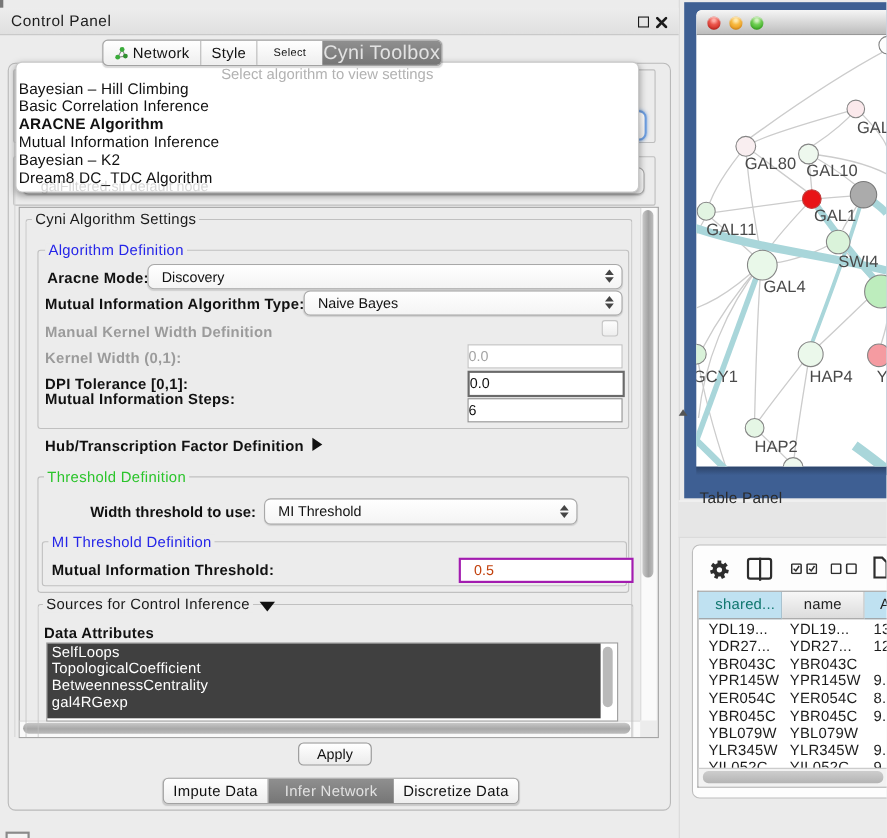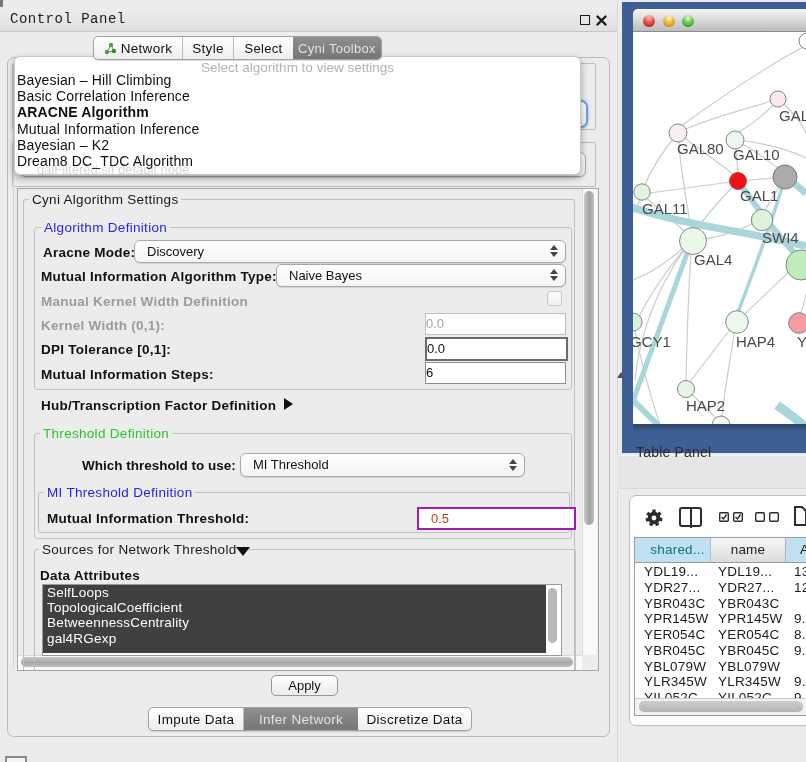--- a/index.html
+++ b/index.html
@@ -21,40 +21,40 @@
   .grp{position:absolute;border:1px solid #c0c0c0;border-radius:3px;}
   .gtitle{position:absolute;font-size:13.5px;letter-spacing:0.3px;background:#ececec;padding:0 3px;white-space:nowrap;line-height:13.5px;}
 </style>
 </head>
 <body>
 
 <div class="abs" style="left:0;top:0;width:617px;height:762px;background:#ececec;border-right:1px solid #d9d9d9;"></div>
 <div class="abs" style="left:0;top:0;width:3px;height:9px;background:#777;"></div>
 
 <div class="abs" style="left:0;top:7px;width:617px;height:24px;background:linear-gradient(#ededed,#e0e0e0);border-bottom:1px solid #c6c6c6;"></div>
-<div class="abs" style="left:10px;top:11px;font-size:14px;letter-spacing:0.5px;color:#1c1c1c;font-family:Liberation Mono, monospace;">Control Panel</div>
+<div class="abs" style="left:10px;top:11px;font-size:14px;letter-spacing:0.5px;color:#1c1c1c;">Control Panel</div>
 
 <div class="abs" style="left:580px;top:15px;width:8px;height:8px;border:1.6px solid #1a1a1a;"></div>
 <svg class="abs" style="left:596px;top:15px;" width="11" height="11" viewBox="0 0 11 11">
   <path d="M1.5 1.5 L9.5 9.5 M9.5 1.5 L1.5 9.5" stroke="#1a1a1a" stroke-width="2.4" stroke-linecap="round"></path>
 </svg>
 
 <div class="abs" style="left:7px;top:57px;width:601px;height:678px;background:#ececec;border:1px solid #b9b9b9;border-radius:7px;"></div>
 
 <div class="abs" style="left:93px;top:36px;height:22px;z-index:6;display:flex;border:1px solid #a2a2a2;border-radius:5px;overflow:hidden;background:linear-gradient(#ffffff,#eeeeee);box-shadow:0 1px 1px rgba(0,0,0,0.15);">
   <div style="width:88px;display:flex;align-items:center;justify-content:center;border-right:1px solid #b9b9b9;font-size:13.5px;letter-spacing:0.3px;color:#111;">
     <svg width="13" height="13" viewBox="0 0 13 13" style="margin-right:4px;">
       <path d="M3 10 L7 3 M7 3 L10 9 M3 10 L10 9" stroke="#888" stroke-width="1" fill="none"></path>
       <circle cx="3" cy="10" r="2.2" fill="#3aab3a"></circle>
         <circle cx="7" cy="3" r="2.2" fill="#3aab3a"></circle>
         <circle cx="10" cy="9" r="2.2" fill="#2f8f2f"></circle>
     </svg>Network</div>
   <div style="width:50px;display:flex;align-items:center;justify-content:center;border-right:1px solid #b9b9b9;font-size:13.5px;letter-spacing:0.3px;color:#111;">Style</div>
-  <div style="width:59px;display:flex;align-items:center;justify-content:center;font-size:13px;letter-spacing:0.3px;color:#111;">Select</div>
-  <div style="width:88px;display:flex;align-items:center;justify-content:center;font-size:13px;letter-spacing:0.3px;color:#e2e2e2;background:linear-gradient(#8f8f8f,#767676);">Cyni Toolbox</div>
+  <div style="width:59px;display:flex;align-items:center;justify-content:center;font-size:10px;letter-spacing:0.3px;color:#111;">Select</div>
+  <div style="width:108px;display:flex;align-items:center;justify-content:center;font-size:18px;letter-spacing:0.3px;color:#e2e2e2;background:linear-gradient(#8f8f8f,#767676);">Cyni Toolbox</div>
 </div>
 
 <div class="abs" style="left:12px;top:63px;width:582px;height:65px;border:1px solid #bdbdbd;border-radius:2px;"></div>
 <div class="abs" style="left:24px;top:100px;width:560px;height:24px;border:2px solid #6d9ee0;border-radius:7px;background:linear-gradient(#ffffff,#f0f0f0);box-shadow:0 0 3px rgba(80,140,220,0.7);">
   <div class="carr" style="top:5px;right:8px;">
       <div class="up" style="border-bottom-color:#555;"></div>
       <div class="dn" style="border-top-color:#555;"></div>
     </div>
 </div>
 
@@ -101,45 +101,45 @@
 
 <div class="glbl abs" style="left:41px;top:294px;">Manual Kernel Width Definition</div>
 <div class="abs" style="left:547px;top:291px;width:13px;height:13px;border:1px solid #c6c6c6;border-radius:3px;background:linear-gradient(#fdfdfd,#eeeeee);"></div>
 
 <div class="glbl abs" style="left:41px;top:318px;">Kernel Width (0,1):</div>
 <div class="field" style="left:425px;top:313px;width:134px;height:18px;border:1px solid #bfbfbf;color:#a4a4a4;padding:1px 5px 1px 0;line-height:18px;">0.0</div>
 
 <div class="lbl abs" style="left:41px;top:342px;">DPI Tolerance [0,1]:</div>
 <div class="field" style="left:425px;top:337px;width:134px;height:18px;border:2px solid #6a6a6a;color:#111;padding:1px 5px 1px 0;line-height:18px;">0.0</div>
 
-<div class="lbl abs" style="left:41px;top:367px;">Mutual Information Steps:</div>
+<div class="lbl abs" style="left:41px;top:355px;">Mutual Information Steps:</div>
 <div class="field" style="left:425px;top:362px;width:134px;height:18px;border:1px solid #8e8e8e;color:#111;padding:1px 5px 1px 0;line-height:18px;">6</div>
 
 <div class="lbl abs" style="left:41px;top:398px;">Hub/Transcription Factor Definition</div>
 <div class="abs" style="left:284px;top:398px;width:0;height:0;border-top:6px solid transparent;border-bottom:6px solid transparent;border-left:9px solid #111;"></div>
 
 <div class="grp" style="left:34px;top:433px;width:536px;height:104px;"></div>
 <div class="gtitle" style="left:40px;top:427px;color:#2bc42b;">Threshold Definition</div>
 
-<div class="lbl abs" style="left:82px;top:458px;letter-spacing:0;">Which threshold to use:</div>
+<div class="lbl abs" style="left:82px;top:458px;letter-spacing:0;">Width threshold to use:</div>
 <div class="combo" style="left:240px;top:453px;width:285px;height:24px;">
   <div class="ctext">MI Threshold</div>
   <div class="carr" style="top:5px;">
       <div class="up"></div>
       <div class="dn"></div>
     </div>
 </div>
 
 <div class="grp" style="left:38px;top:492px;width:530px;height:39px;"></div>
 <div class="gtitle" style="left:44px;top:486px;color:#2525e8;">MI Threshold Definition</div>
 <div class="lbl abs" style="left:47px;top:511px;">Mutual Information Threshold:</div>
 <div class="field" style="left:417px;top:507px;width:138px;height:17px;border:2px solid #a21caf;color:#c2410c;padding:1px 5px 1px 12px;line-height:17px;">0.5</div>
 
 <div class="abs" style="left:34px;top:549px;width:540px;height:120px;border:1px solid #c0c0c0;border-bottom:none;border-radius:3px 3px 0 0;"></div>
-<div class="gtitle" style="left:39px;top:543px;color:#1a1a1a;">Sources for Network Threshold</div>
+<div class="gtitle" style="left:39px;top:543px;color:#1a1a1a;">Sources for Control Inference</div>
 <div class="abs" style="left:236px;top:547px;width:0;height:0;border-left:7px solid transparent;border-right:7px solid transparent;border-top:9px solid #111;"></div>
 
 <div class="lbl abs" style="left:40px;top:568px;">Data Attributes</div>
 
 <div class="abs" style="left:42px;top:584px;width:518px;height:70px;border:1px solid #9a9a9a;background:#fff;"></div>
 <div class="abs" style="left:43px;top:585px;width:503px;height:68px;background:#404040;color:#fff;font-size:13.5px;letter-spacing:0.2px;line-height:15.2px;padding-left:4px;box-sizing:border-box;overflow:hidden;">
 SelfLoops<br>TopologicalCoefficient<br>BetweennessCentrality<br>gal4RGexp</div>
 <div class="abs" style="left:548px;top:588px;width:9px;height:55px;border-radius:4.5px;background:#b9b9b9;"></div>
 
 <div class="abs" style="left:271px;top:675px;width:65px;height:19px;border:1px solid #979797;border-radius:5px;background:linear-gradient(#ffffff,#ebebeb);text-align:center;font-size:13px;color:#111;line-height:19px;">Apply</div>

